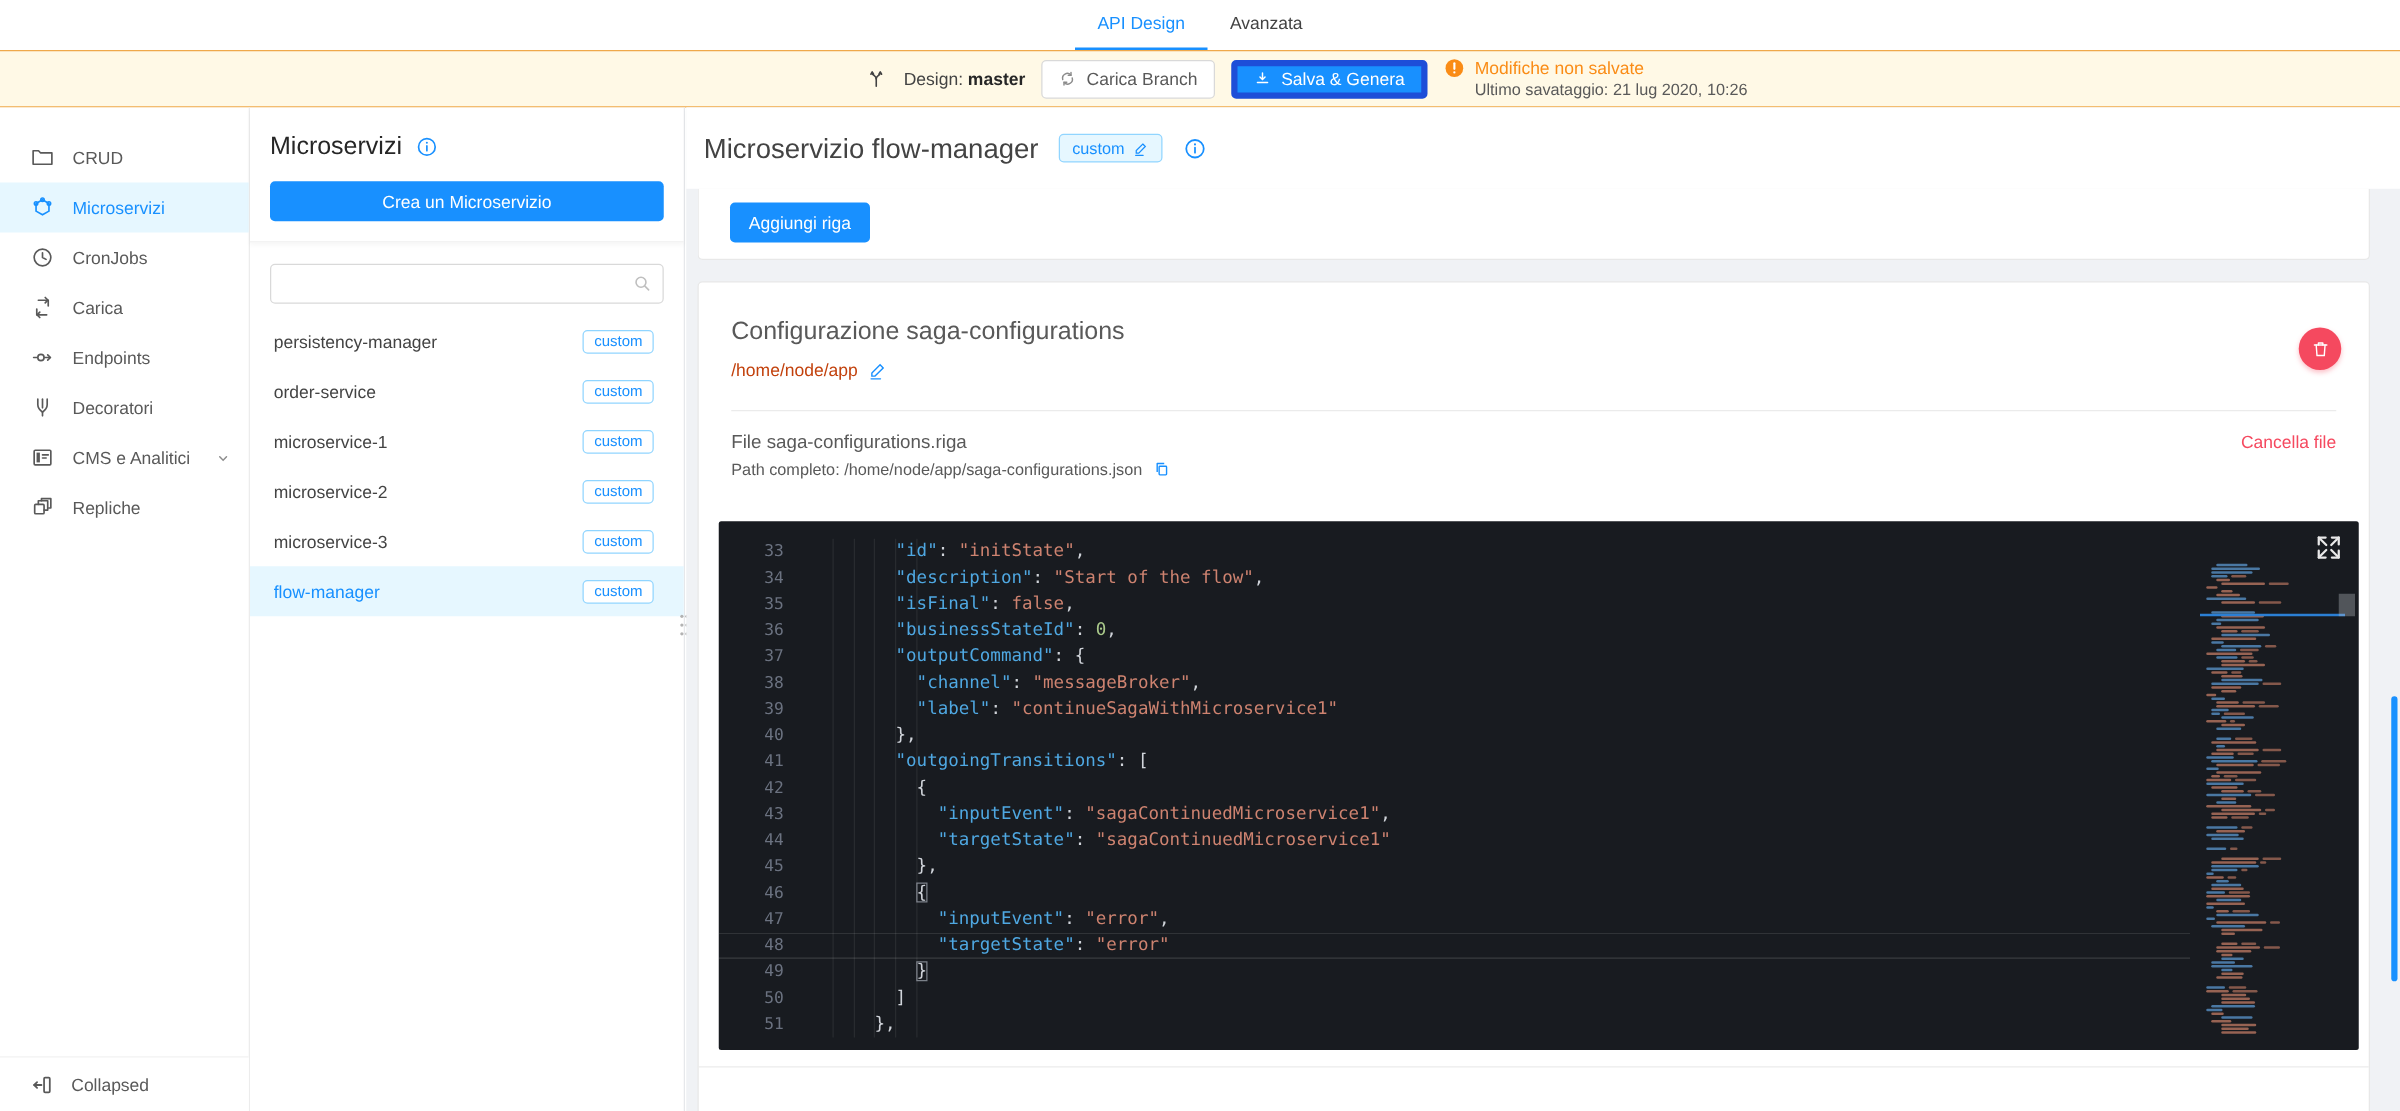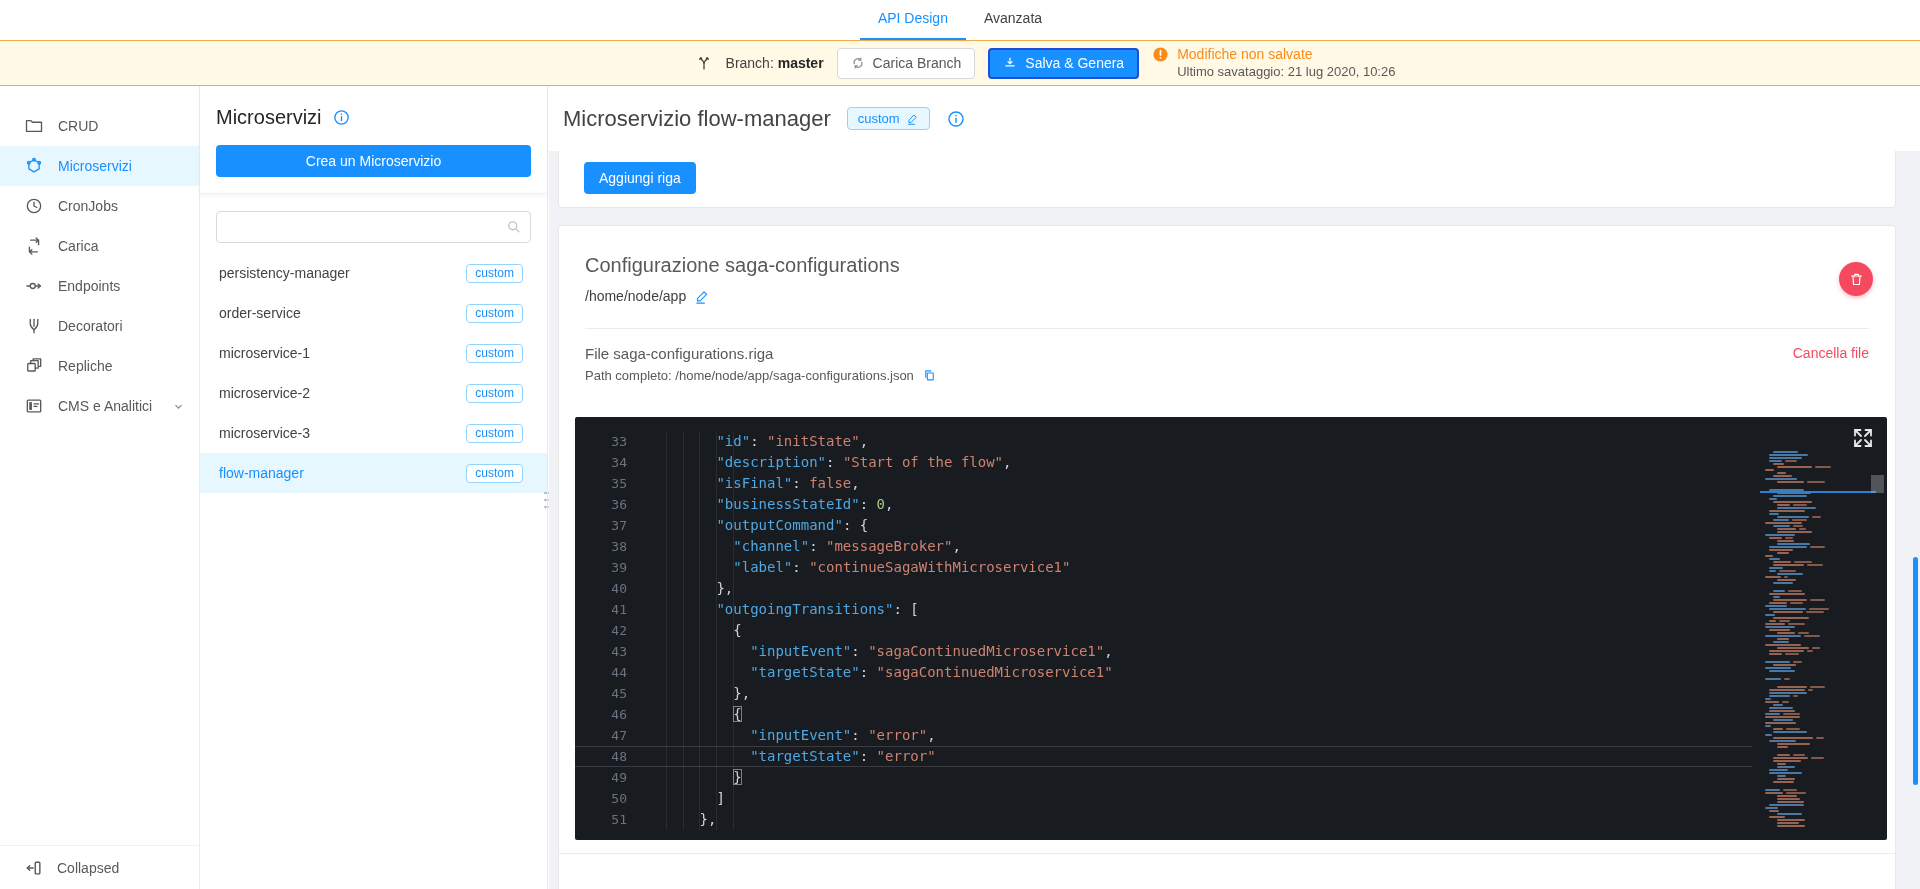--- a/index.html
+++ b/index.html
@@ -16,21 +16,21 @@
   
   .banner { position:absolute; left:0; top:40px; width:1920px; height:46px; background:#fff9e6;
     border-top:1px solid #efa94b; border-bottom:1px solid #efa94b; }
   .banner-inner { height:100%; display:flex; align-items:center; justify-content:center;
     gap:13px; transform:translateX(85px); }
   .branch-txt { font-size:14px; color:#434343; }
   .branch-txt b { color:#262626; }
   .btn { height:31px; border-radius:4px; font-size:14px; display:inline-flex;
     align-items:center; gap:8px; padding:0 13px; cursor:pointer; }
   .btn-light { background:#fff; border:1px solid #d9d9d9; color:#595959; }
-  .btn-primary { background:#1890ff; border:2px solid #1d4ed8; color:#fff; }
+  .btn-primary { background:#1890ff; border:5px solid #1d4ed8; color:#fff; }
   .warn-block { display:flex; gap:8px; align-items:flex-start; }
   .warn-lines { line-height:1.3; }
   .warn-l1 { color:#fa8c16; font-size:14px; }
   .warn-l2 { color:#595959; font-size:13px; }
 
   
   .sidebar { position:absolute; left:0; top:86px; width:200px; bottom:0; background:#fff;
     border-right:1px solid #ececec; padding-top:20px; }
   .side-item { height:40px; display:flex; align-items:center; gap:14px; padding:0 14px 0 24px;
     color:#595959; font-size:14px; cursor:pointer; }
@@ -74,21 +74,21 @@
   .card1 { position:absolute; left:9px; right:24px; top:65px; height:57px; background:#fff;
     border:1px solid #e8e8e8; border-top:none; border-radius:0 0 4px 4px; }
   .addrow-btn { position:absolute; left:25px; top:11px; height:32px; padding:0 15px;
     background:#1890ff; color:#fff; border:none; border-radius:4px; font-size:14px;
     cursor:pointer; font-family:inherit; }
 
   .card2 { position:absolute; left:9px; right:24px; top:139px; bottom:-12px; background:#fff;
     border:1px solid #e8e8e8; border-radius:4px; }
   .cfg-head { padding:28px 26px 0; position:relative; }
   .cfg-title { font-size:20px; color:#595959; font-weight:500; }
-  .cfg-path { margin-top:11px; font-size:14px; color:#404040; display:flex; gap:9px;
+  .cfg-path { margin-top:11px; font-size:14px; color:#c2410c; display:flex; gap:9px;
     align-items:center; }
   .edit-ic { color:#1890ff; cursor:pointer; }
   .del-circle { position:absolute; right:22px; top:36px; width:34px; height:34px;
     border-radius:50%; background:#f5495f; display:flex; align-items:center;
     justify-content:center; cursor:pointer; box-shadow:0 2px 4px rgba(245,73,95,.35); }
   .cfg-div { margin-top:24px; border-top:1px solid #ebebeb; }
   .file-row { padding:16px 26px 0 26px; display:flex; justify-content:space-between;
     align-items:flex-start; }
   .file-name { font-size:15px; color:#595959; }
   .file-path { margin-top:6px; font-size:13px; color:#595959; display:flex; gap:8px;
@@ -137,21 +137,21 @@
     <span>
       <svg width="18" height="18" viewBox="0 0 24 24" fill="none" stroke="#434343" stroke-width="1.7" stroke-linecap="round" stroke-linejoin="round">
         <path d="M12 20v-8"></path>
           <path d="M12 12c0-3.5-4.3-3-4.3-6.8"></path>
           <path d="M12 12c0-3.5 4.3-3 4.3-6.8"></path>
         <path d="M6.3 7.2l1.4-2.4 1.4 2.4"></path>
           <path d="M14.9 7.2l1.4-2.4 1.4 2.4"></path>
       </svg>
     </span>
     <span class="branch-txt">
-      <span>Branch:</span> <b>master</b>
+      <span>Design:</span> <b>master</b>
     </span>
     <button class="btn btn-light">
       <span>
         <svg width="14" height="14" viewBox="0 0 24 24" fill="none" stroke="#8c8c8c" stroke-width="2" stroke-linecap="round">
           <path d="M5.5 13a6.5 6.5 0 0 1 11-6.2"></path>
             <path d="M18.5 11a6.5 6.5 0 0 1-11 6.2"></path>
           <path d="M16.8 3.4v3.8H13"></path>
             <path d="M7.2 20.6v-3.8H11"></path>
         </svg>
       </span>
@@ -244,42 +244,42 @@
             <path d="M7.5 4v5.3c0 3.6 4.5 7.2 4.5 7.2s4.5-3.6 4.5-7.2V4"></path>
             <path d="M12 4v8.3"></path>
             <path d="M12 16.5V20"></path>
           </svg>
         </span>
         <span>Decoratori</span>
       </div>
       <div class="side-item">
         <span>
           <svg width="20" height="20" viewBox="0 0 24 24" fill="none" stroke="currentColor" stroke-width="1.6" stroke-linecap="round" stroke-linejoin="round">
-            <rect x="4.5" y="9" width="9" height="9" rx="1"></rect>
-            <path d="M8 9V5.5h9v9h-3.5"></path>
-            <path d="M11 5.5v-2h9v9h-2"></path>
-          </svg>
-        </span>
-        <span>Repliche</span>
-      </div>
-      <div class="side-item">
-        <span>
-          <svg width="20" height="20" viewBox="0 0 24 24" fill="none" stroke="currentColor" stroke-width="1.6" stroke-linecap="round" stroke-linejoin="round">
             <rect x="4" y="5" width="16" height="14" rx="1"></rect>
             <rect x="6.3" y="7.3" width="3.2" height="9.4" fill="currentColor" stroke="none"></rect>
             <path d="M12 9.5h5.5"></path>
             <path d="M12 12.5h3.5"></path>
           </svg>
         </span>
         <span>CMS e Analitici</span>
         <span class="chev">
           <svg width="13" height="13" viewBox="0 0 24 24" fill="none" stroke="currentColor" stroke-width="2.2" stroke-linecap="round">
             <path d="M7 10l5 5 5-5"></path>
           </svg>
         </span>
+      </div>
+      <div class="side-item">
+        <span>
+          <svg width="20" height="20" viewBox="0 0 24 24" fill="none" stroke="currentColor" stroke-width="1.6" stroke-linecap="round" stroke-linejoin="round">
+            <rect x="4.5" y="9" width="9" height="9" rx="1"></rect>
+            <path d="M8 9V5.5h9v9h-3.5"></path>
+            <path d="M11 5.5v-2h9v9h-2"></path>
+          </svg>
+        </span>
+        <span>Repliche</span>
       </div>
     </div>
   <div class="collapse-row">
     <span>
       <svg width="20" height="20" viewBox="0 0 24 24" fill="none" stroke="#595959" stroke-width="1.7" stroke-linecap="round" stroke-linejoin="round">
         <path d="M11 12H4"></path>
           <path d="M6.8 9.2L4 12l2.8 2.8"></path>
           <rect x="13.5" y="5" width="5.5" height="14" rx="1"></rect>
       </svg>
     </span>

